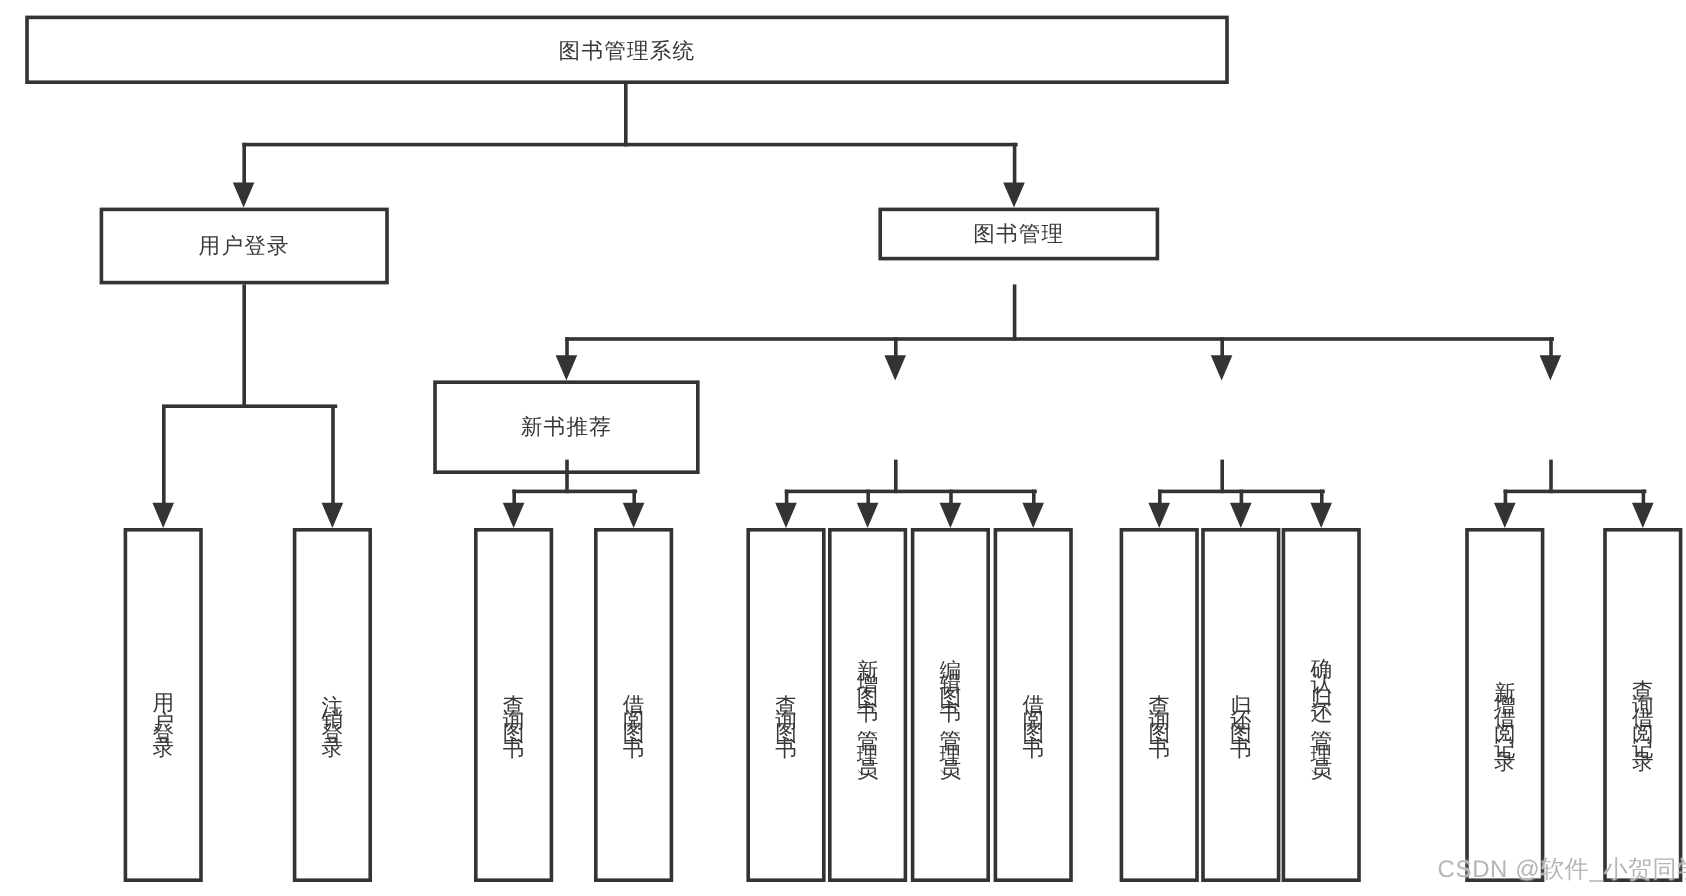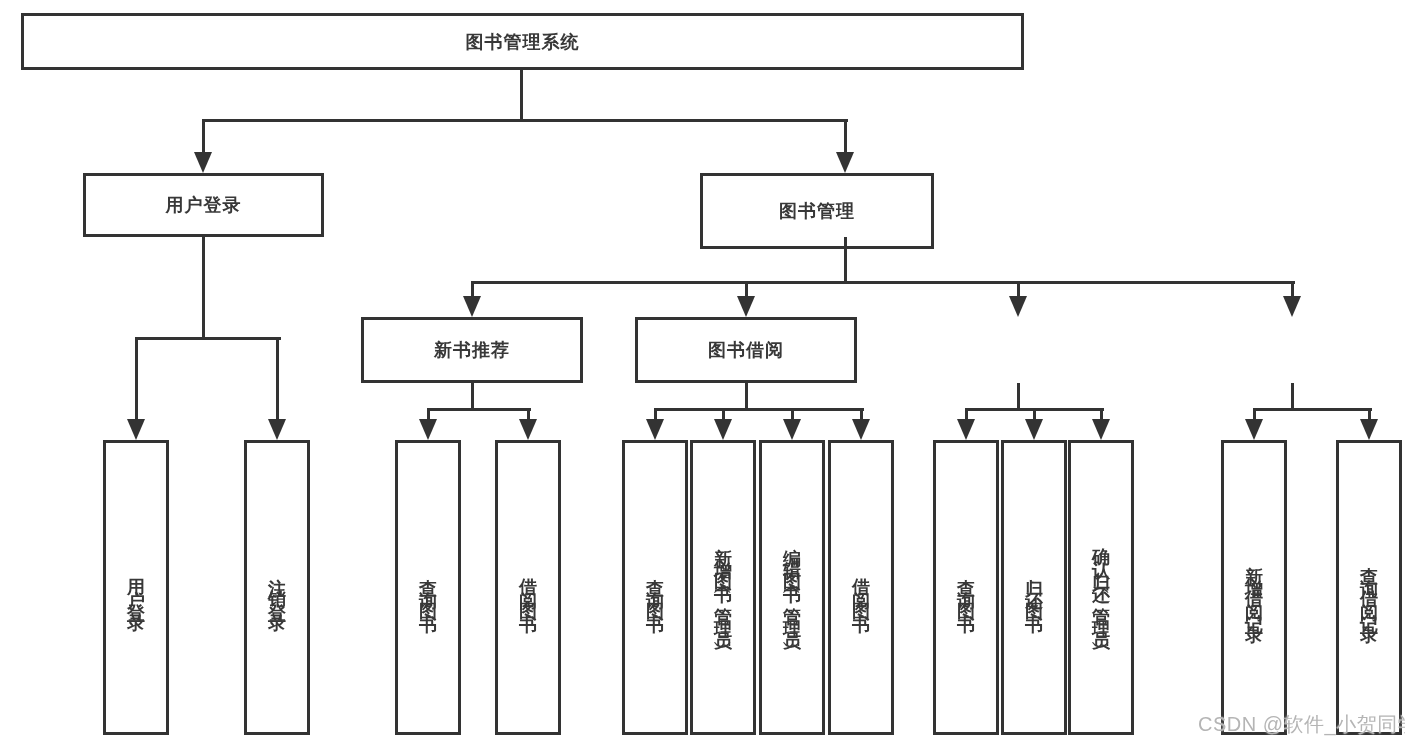--- a/index.html
+++ b/index.html
@@ -18,21 +18,20 @@
     background:#ffffff;
     display:flex;
     align-items:center;
     justify-content:center;
   }
   .node .lbl{
     font-size:18px;
     letter-spacing:1px;
     color:#383838;
     white-space:nowrap;
-    font-weight:bold;
   }
   .vnode .lbl{
     writing-mode:vertical-rl;
     text-orientation:mixed;
     letter-spacing:12px;
     line-height:1;
     white-space:normal;
   }
   .line{
     position:absolute;
@@ -61,29 +60,26 @@
 
 <div id="canvas">
 
   <div class="node" style="left:21px;top:13px;width:1003px;height:57px">
     <span class="lbl">图书管理系统</span>
   </div>
 
   <div class="node" style="left:83px;top:173px;width:241px;height:64px">
     <span class="lbl">用户登录</span>
   </div>
-  <div class="node" style="left:700px;top:173px;width:234px;height:76px">
+  <div class="node" style="left:732px;top:173px;width:234px;height:44px">
     <span class="lbl">图书管理</span>
   </div>
 
-  <div class="node" style="left:361px;top:317px;width:222px;height:66px">
+  <div class="node" style="left:361px;top:317px;width:222px;height:78px">
     <span class="lbl">新书推荐</span>
-  </div>
-  <div class="node" style="left:635px;top:317px;width:222px;height:66px">
-    <span class="lbl">图书借阅</span>
   </div>
 
   <div class="node vnode" style="left:103px;top:440px;width:66px;height:295px">
     <span class="lbl">用户登录</span>
   </div>
   <div class="node vnode" style="left:244px;top:440px;width:66px;height:295px">
     <span class="lbl">注销登录</span>
   </div>
 
   <div class="node vnode" style="left:395px;top:440px;width:66px;height:295px">

